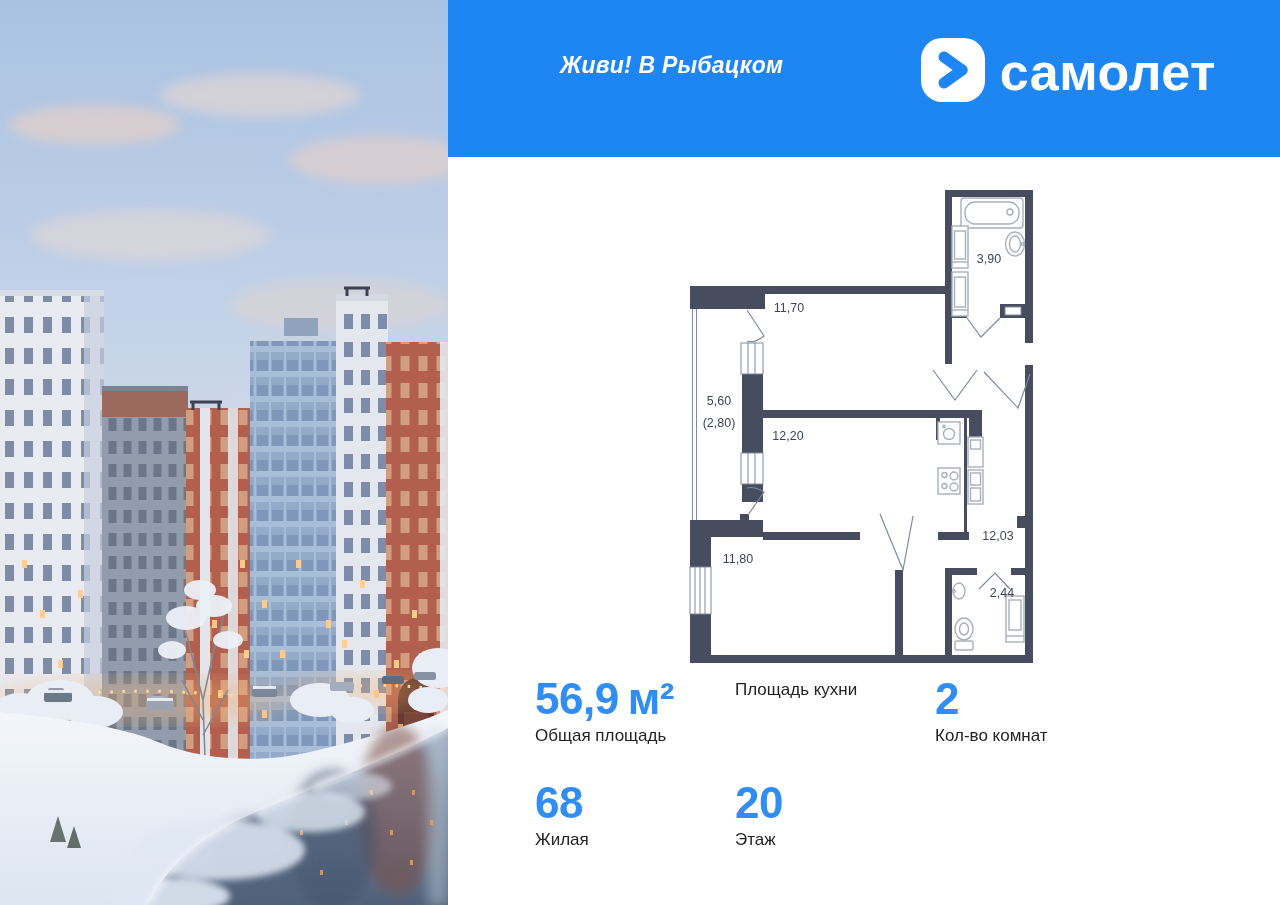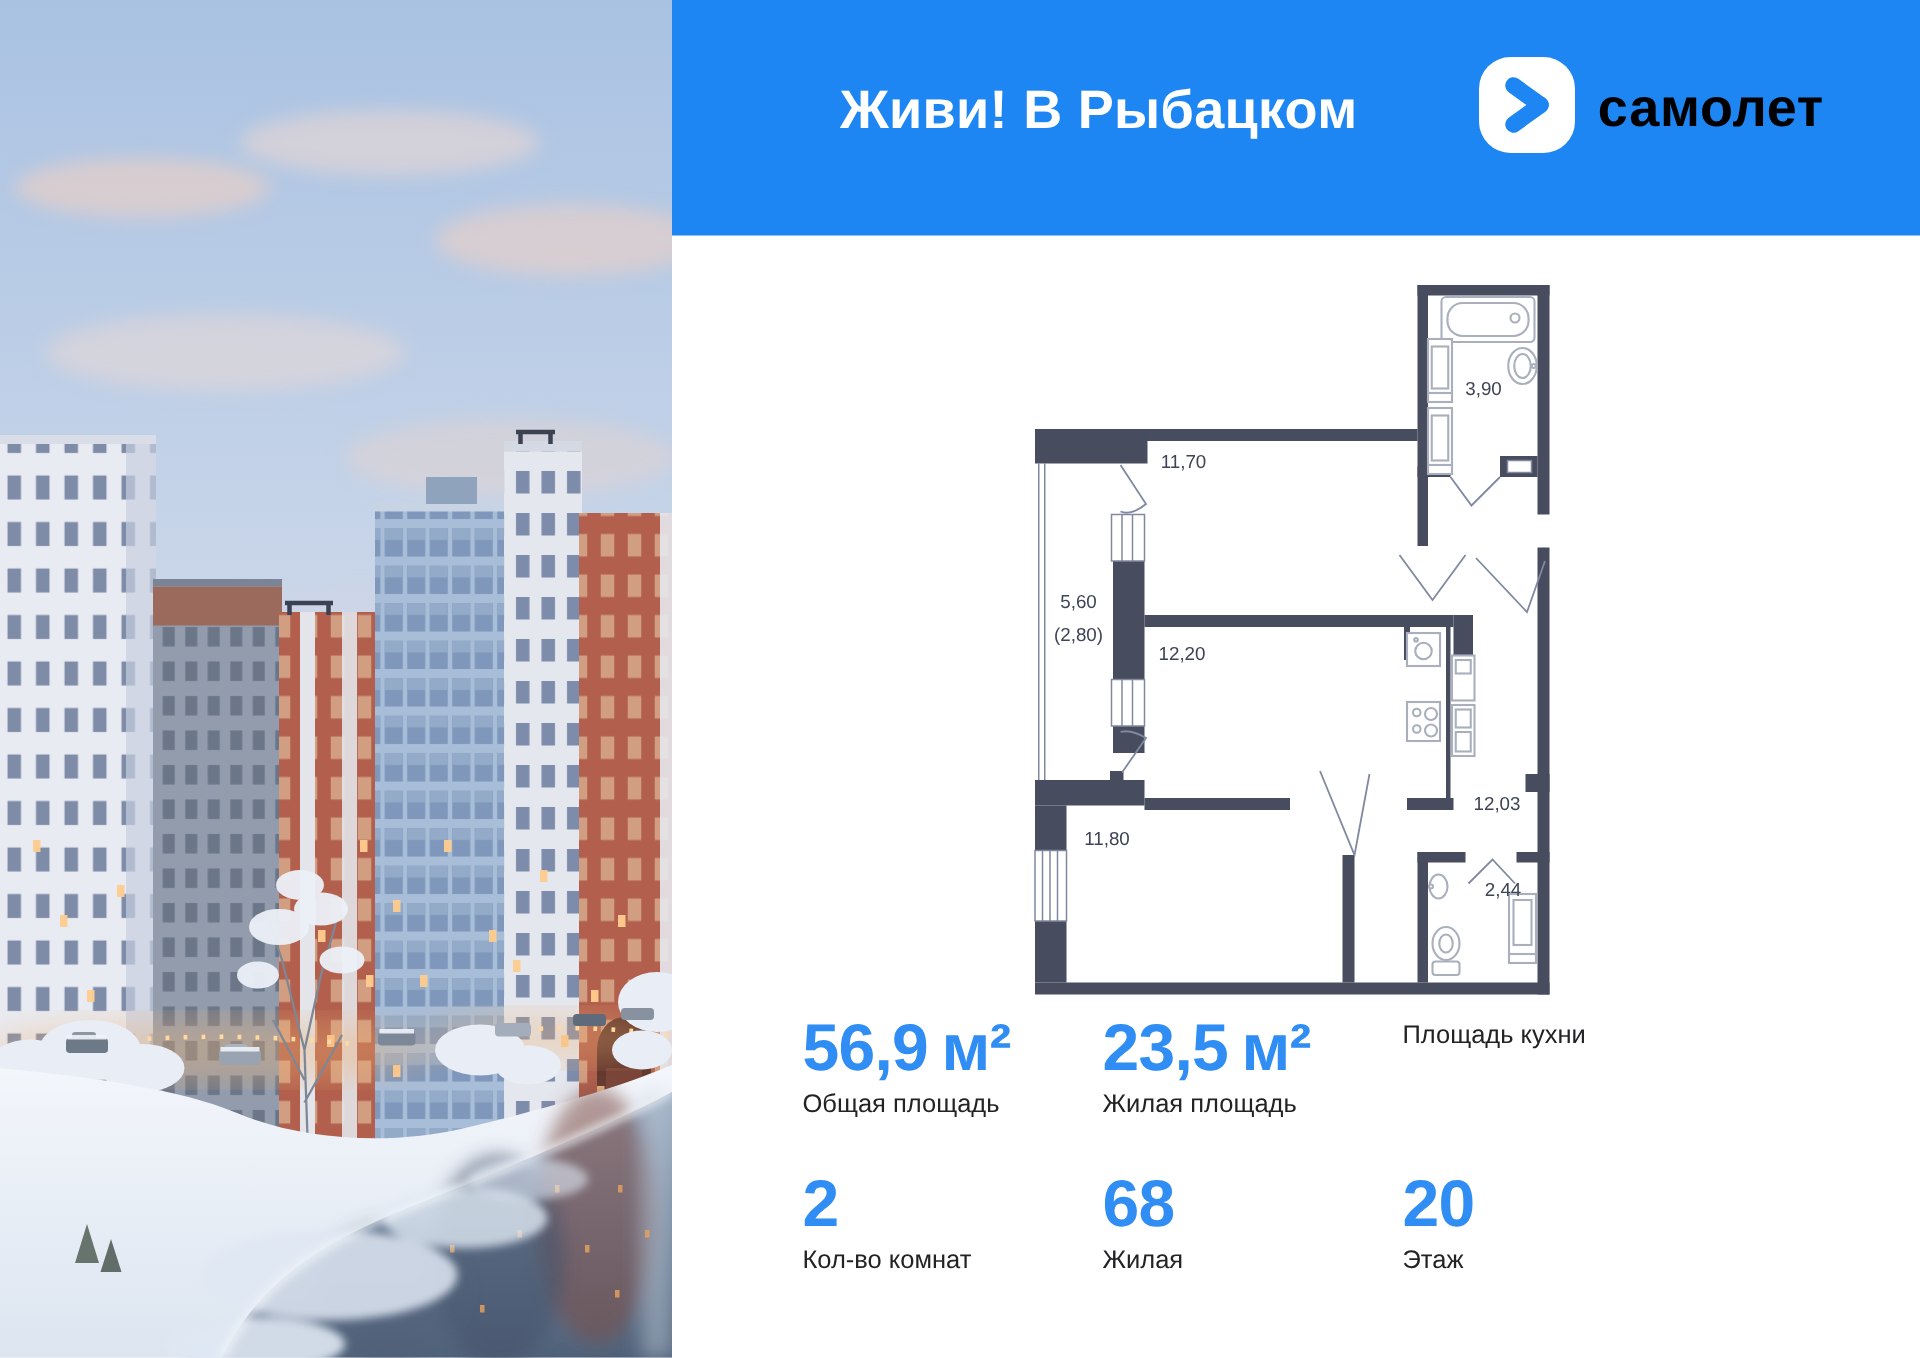--- a/index.html
+++ b/index.html
@@ -2,24 +2,24 @@
 <html><head>
 <meta charset="utf-8">
 <style>
   html,body{margin:0;padding:0;background:#ffffff;}
   #card{position:relative;width:1280px;height:905px;overflow:hidden;background:#ffffff;
         font-family:"Liberation Sans",sans-serif;}
   
   #photo{position:absolute;left:0;top:0;width:448px;height:905px;}
   
   #header{position:absolute;left:448px;top:0;width:832px;height:157px;background:#1d86f3;}
-  #project-title{position:absolute;left:112px;top:52px;color:#ffffff;font-size:36px;
-                 font-weight:700;letter-spacing:.2px;white-space:nowrap;}
+  #project-title{position:absolute;left:112px;top:52px;color:#ffffff;font-size:23px;
+                 font-weight:700;letter-spacing:.2px;white-space:nowrap;font-style:italic;}
   #brand{position:absolute;right:64px;top:40px;display:flex;align-items:center;gap:15px;height:64px;}
-  #brand-text{color:#000000;font-size:36px;font-weight:700;letter-spacing:.5px;line-height:64px;}
+  #brand-text{color:#ffffff;font-size:52px;font-weight:700;letter-spacing:.5px;line-height:64px;}
   
   #plan{position:absolute;left:678px;top:184px;width:360px;height:490px;}
   #plan text{font-family:"Liberation Sans",sans-serif;font-size:12.5px;fill:#3f4556;}
   
   #stats{position:absolute;left:535px;top:676px;display:grid;
          grid-template-columns:200px 200px 200px;row-gap:34px;}
   .stat-number{color:#2f8df3;font-size:44px;font-weight:700;line-height:46px;
                letter-spacing:-.5px;white-space:nowrap;}
   .stat-unit{margin-left:9px;}
   .stat-label{margin-top:4px;color:#232325;font-size:17px;line-height:20px;}
@@ -370,24 +370,20 @@
     </g>
   </svg>
   </div>
 
   <div id="stats">
     <div class="stat-cell">
       <div class="stat-number"><span>56,9</span><span class="stat-unit">м²</span></div>
       <div class="stat-label">Общая площадь</div>
     </div>
     <div class="stat-cell">
-      <div class="stat-number"><span>23,5</span><span class="stat-unit">м²</span></div>
-      <div class="stat-label">Жилая площадь</div>
-    </div>
-    <div class="stat-cell">
       <div class="stat-label">Площадь кухни</div>
     </div>
     <div class="stat-cell">
       <div class="stat-number"><span>2</span></div>
       <div class="stat-label">Кол-во комнат</div>
     </div>
     <div class="stat-cell">
       <div class="stat-number"><span>68</span></div>
       <div class="stat-label">Жилая</div>
     </div>

